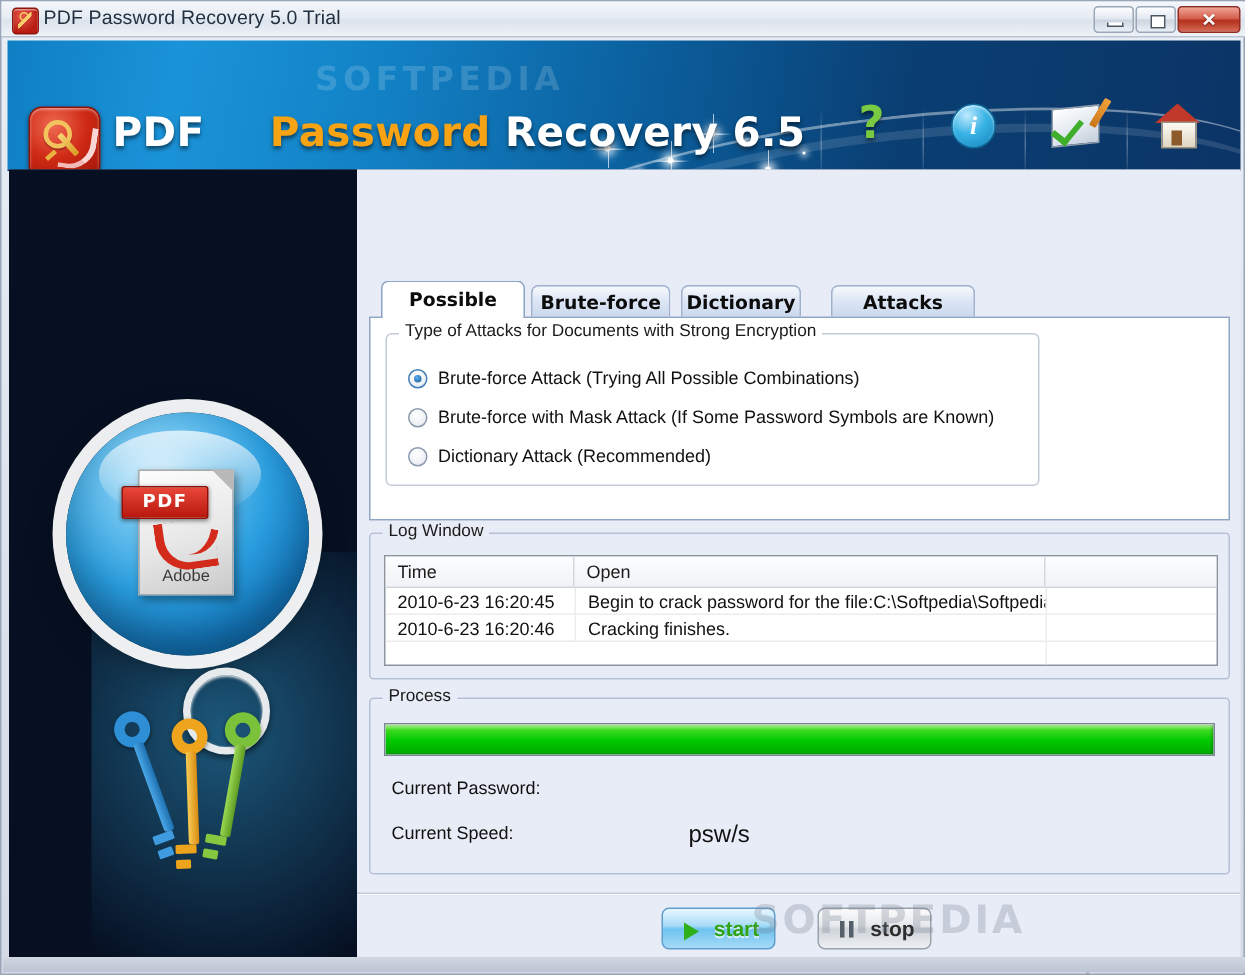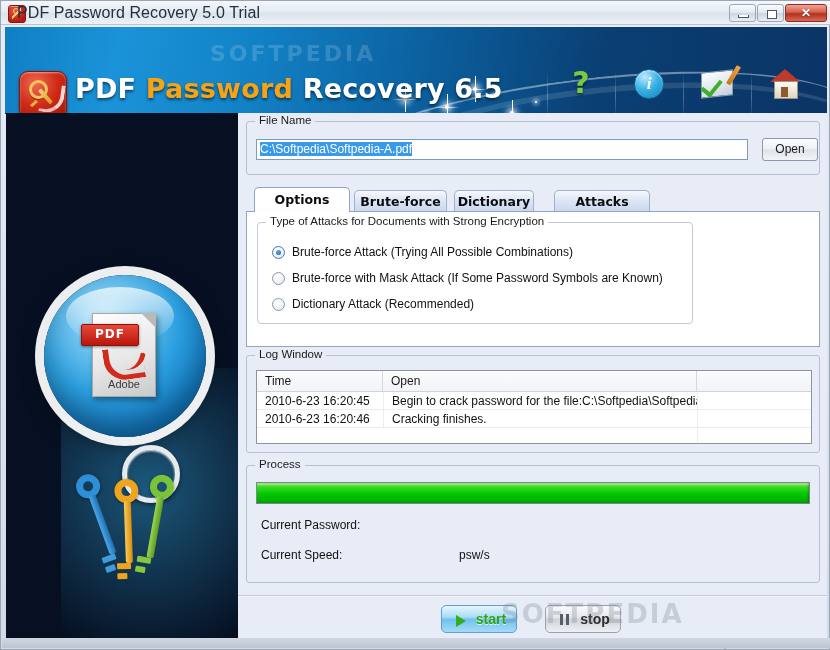--- a/index.html
+++ b/index.html
@@ -33,21 +33,21 @@
   .titlebar .tb-ico:before{
     content:"";position:absolute;left:3px;top:2px;width:9px;height:11px;
     background:
       linear-gradient(135deg,transparent 42%,#f6cf6a 42%,#f6cf6a 58%,transparent 58%);
   }
   .titlebar .tb-ico:after{
     content:"";position:absolute;left:3.5px;top:2px;width:4px;height:4px;
     border:1.3px solid #f6cf6a;border-radius:50%;
   }
   .titlebar .tb-title{
-    position:absolute;left:16px;top:3px;font-size:16px;color:#22303f;
+    position:absolute;left:28px;top:3px;font-size:13px;color:#22303f;
     white-space:nowrap;letter-spacing:.1px;
   }
   .win-btns{position:absolute;right:4px;top:2px;height:20px;display:flex;align-items:center;}
   .wbtn{
     width:27px;height:18px;margin-left:1px;position:relative;
     border:1px solid #9aa7b6;border-radius:3px;
     background:linear-gradient(180deg,#fcfdfe 0%,#e2e8f0 48%,#ccd5e0 52%,#e9eff5 100%);
     box-sizing:border-box;
   }
   .wbtn.close{
@@ -129,21 +129,21 @@
     border-bottom-right-radius:18px;
     transform:rotate(8deg);
   }
   .hdr-title{
     position:absolute;left:70px;top:46px;
     font-size:27px;font-weight:bold;letter-spacing:.2px;white-space:nowrap;
     font-family:"DejaVu Sans","Liberation Sans",sans-serif;
   }
   .hdr-title span{ text-shadow:0 2px 3px rgba(0,0,0,.55); }
   .t-white{color:#ffffff;}
-  .t-orange{color:#f7a314;}
+  .t-orange{color:#f7a314;margin-left:34px;}
 
   .hdr-tools{position:absolute;right:8px;top:36px;display:flex;align-items:flex-end;height:64px;}
   .tool{
     width:68px;height:62px;position:relative;text-align:center;cursor:default;
   }
   .tool .sep{
     position:absolute;left:0;top:6px;width:1px;height:50px;
     background:linear-gradient(180deg,rgba(255,255,255,0),rgba(255,255,255,.28),rgba(255,255,255,0));
   }
   .tool .t-lbl{
@@ -379,21 +379,21 @@
   .progress{
     position:absolute;left:9px;top:16px;width:554px;height:22px;
     border:1px solid #7a8694;background:#ffffff;box-sizing:border-box;overflow:hidden;
   }
   .progress .bar{
     position:absolute;left:0;top:0;height:100%;
     background:linear-gradient(180deg,#bff5a0 0%,#3ddc22 18%,#00c800 55%,#00a800 100%);
     box-shadow:inset -1px 0 2px rgba(0,0,0,.25);
   }
   .lbl-row{position:absolute;left:14px;font-size:12px;color:#111;}
-  .val-row{position:absolute;left:212px;font-size:12px;color:#111;}
+  .val-row{position:absolute;left:212px;font-size:16px;color:#111;}
 
   .divider{
     position:absolute;left:0;top:482px;width:589px;height:1px;background:#c2cadb;
     border-bottom:1px solid #f4f7fc;
   }
 
   .action-btn{
     position:absolute;top:492px;height:28px;border-radius:5px;box-sizing:border-box;
     font-size:14px;line-height:26px;text-align:center;cursor:default;
   }
@@ -551,28 +551,23 @@
           <div class="head"></div>
           <div class="shaft"></div>
           <div class="bit1"></div>
           <div class="bit2"></div>
         </div>
       </div>
     </div>
 
     <div class="content">
 
-      <div class="fieldset" id="fs-file">
-        <div class="fs-legend">File Name</div>
-        <div class="path-input"><span class="sel">C:\Softpedia\Softpedia-A.pdf</span></div>
-        <div class="btn" id="btn-open">Open</div>
-      </div>
 
       <div class="tabs">
-        <div class="tab active" id="tab0">Options</div>
+        <div class="tab active" id="tab0">Possible</div>
         <div class="tab" id="tab1">Brute-force</div>
         <div class="tab" id="tab2">Dictionary</div>
         <div class="tab" id="tab3">Attacks</div>
       </div>
 
       <div class="tabpanel">
         <div class="fieldset" id="fs-attack">
           <div class="fs-legend">Type of Attacks for Documents with Strong Encryption</div>
           <div class="radio-row on" style="top:22px;">
             <span class="rb"></span>

